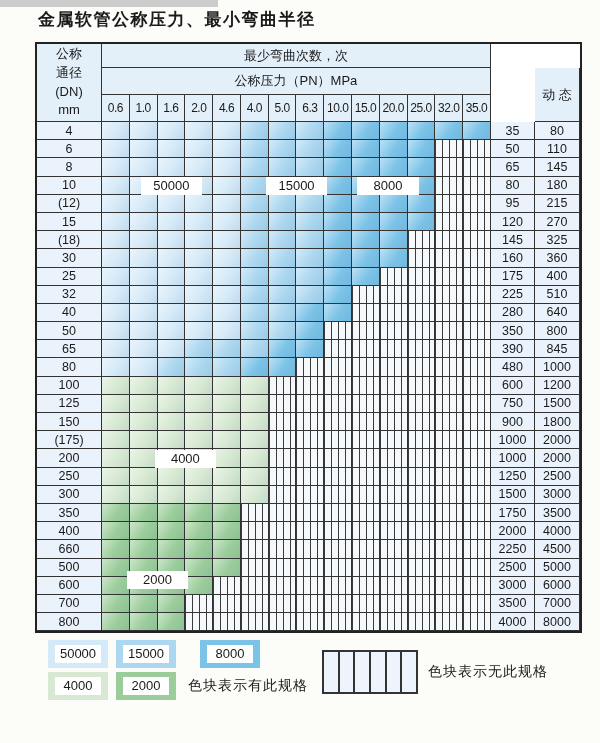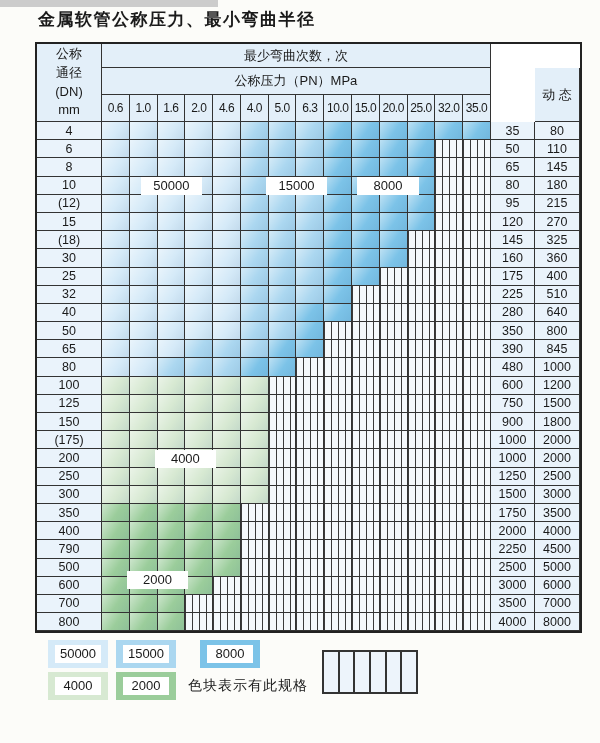--- a/index.html
+++ b/index.html
@@ -450,21 +450,21 @@
     <div class="cell ns" style="grid-area: 26 / 8;"></div>
     <div class="cell ns" style="grid-area: 26 / 9;"></div>
     <div class="cell ns" style="grid-area: 26 / 10;"></div>
     <div class="cell ns" style="grid-area: 26 / 11;"></div>
     <div class="cell ns" style="grid-area: 26 / 12;"></div>
     <div class="cell ns" style="grid-area: 26 / 13;"></div>
     <div class="cell ns" style="grid-area: 26 / 14;"></div>
     <div class="cell ns" style="grid-area: 26 / 15;"></div>
     <div class="cell lab" style="grid-area: 26 / 16;">2000</div>
     <div class="cell lab" style="grid-area: 26 / 17;">4000</div>
-    <div class="cell lab" style="grid-area: 27 / 1;">790</div>
+    <div class="cell lab" style="grid-area: 27 / 1;">660</div>
     <div class="cell col" style="background: rgb(155, 205, 155); grid-area: 27 / 2;"></div>
     <div class="cell col" style="background: rgb(155, 205, 155); grid-area: 27 / 3;"></div>
     <div class="cell col" style="background: rgb(155, 205, 155); grid-area: 27 / 4;"></div>
     <div class="cell col" style="background: rgb(155, 205, 155); grid-area: 27 / 5;"></div>
     <div class="cell col" style="background: rgb(155, 205, 155); grid-area: 27 / 6;"></div>
     <div class="cell ns" style="grid-area: 27 / 7;"></div>
     <div class="cell ns" style="grid-area: 27 / 8;"></div>
     <div class="cell ns" style="grid-area: 27 / 9;"></div>
     <div class="cell ns" style="grid-area: 27 / 10;"></div>
     <div class="cell ns" style="grid-area: 27 / 11;"></div>
@@ -572,14 +572,15 @@
     </div>
   <div class="lrow" style="left:322px;top:650px;">
     <div class="nsbox">
       <div class="nsstrip"></div>
         <div class="nsstrip"></div>
         <div class="nsstrip"></div>
         <div class="nsstrip"></div>
         <div class="nsstrip"></div>
         <div class="nsstrip"></div>
     </div>
+    <div class="nsnote">色块表示无此规格</div>
   </div>
 </div>
 
 </body></html>

